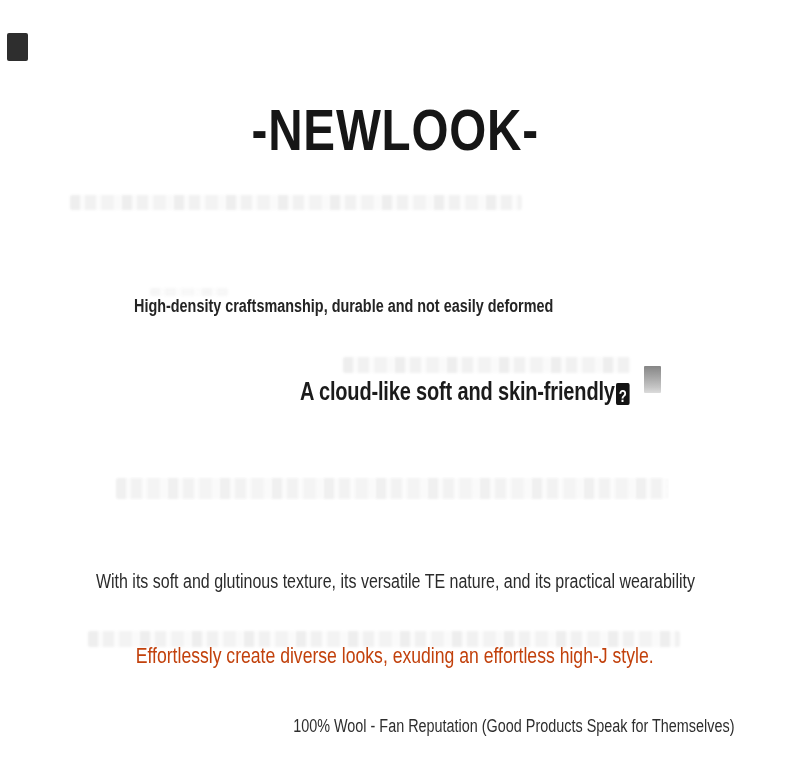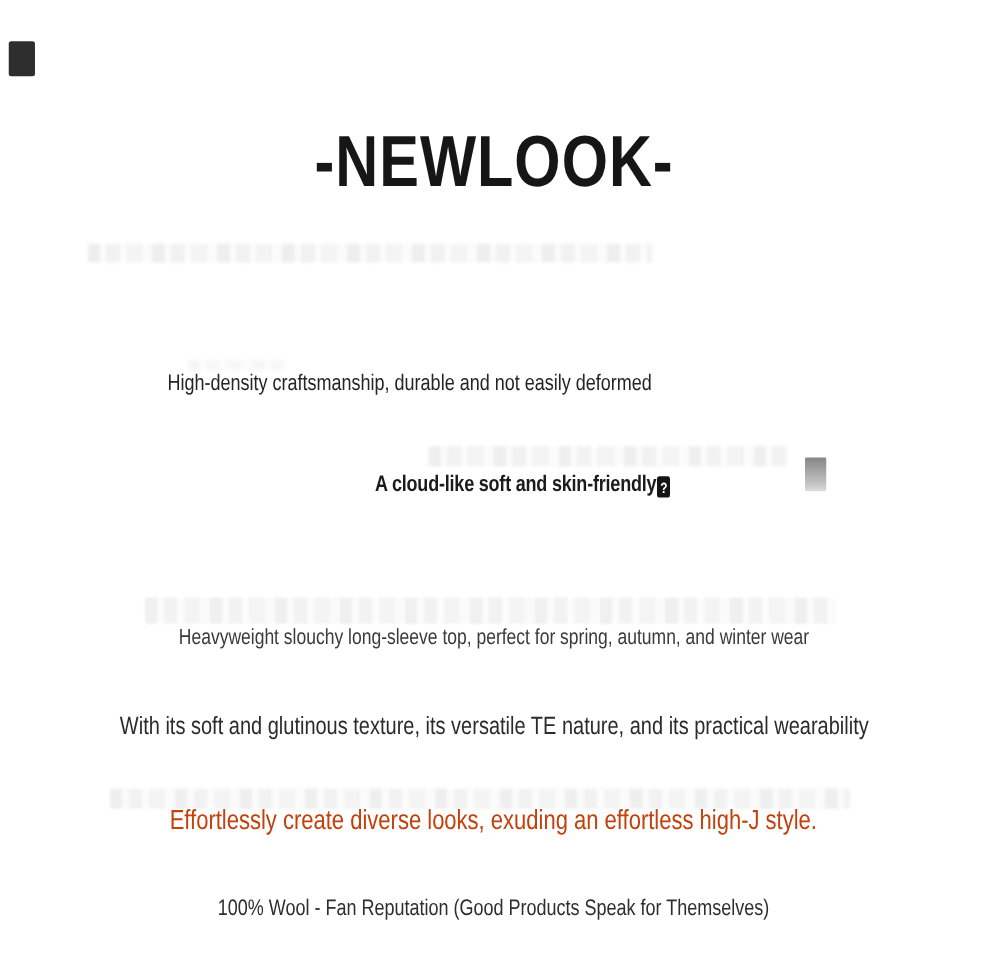--- a/index.html
+++ b/index.html
@@ -24,32 +24,32 @@
     letter-spacing:1px;
     color:#161616;
   }
   .headline{
     font-size:25px;
     font-weight:700;
     color:#1b1b1b;
     letter-spacing:-0.2px;
   }
   .h1{left:84px;top:207px;}
-  .h2{left:300px;top:377px;font-size:18px;}
+  .h2{left:300px;top:377px;font-size:25px;}
   .subline{
     left:134px;top:296px;
     font-size:18px;
-    font-weight:400;
+    font-weight:700;
     color:#242424;
     text-align:center;
   }
   .feature1{top:499px;font-size:17.5px;color:#3a3a3a;}
   .feature2{top:570px;font-size:20px;color:#2b2b2b;}
   .feature3{top:643px;font-size:22px;color:#c2410c;}
-  .footerline{top:716px;font-size:18px;color:#2e2e2e;}
+  .footerline{top:716px;font-size:18px;color:#2e2e2e;text-align:right;}
 
   
   .tofu{
     display:inline-block;
     background:#141414;
     color:#ffffff;
     border-radius:2px;
     width:0.78em;height:0.98em;
     line-height:0.98em;
     font-size:0.92em;
@@ -120,23 +120,20 @@
   <div class="smudge"></div>
 
   <div class="abs headline h2">
     <span class="squeeze-left">
       <span>A cloud-like soft and skin-friendly</span><span class="tofu"><span class="tofu-inner">?</span></span>
     </span>
   </div>
 
   <div class="ghost ghost-c"></div>
 
-  <div class="abs centered feature1">
-    <span class="squeeze">Heavyweight slouchy long-sleeve top, perfect for spring, autumn, and winter wear</span>
-  </div>
 
   <div class="abs centered feature2">
     <span class="squeeze">With its soft and glutinous texture, its versatile TE nature, and its practical wearability</span>
   </div>
 
   <div class="ghost ghost-d"></div>
 
   <div class="abs centered feature3">
     <span class="squeeze">Effortlessly create diverse looks, exuding an effortless high-J style.</span>
   </div>

